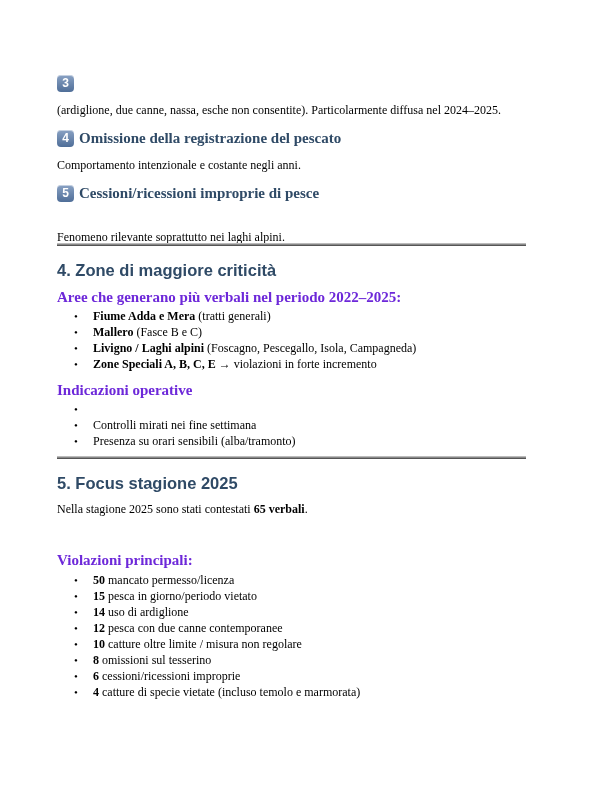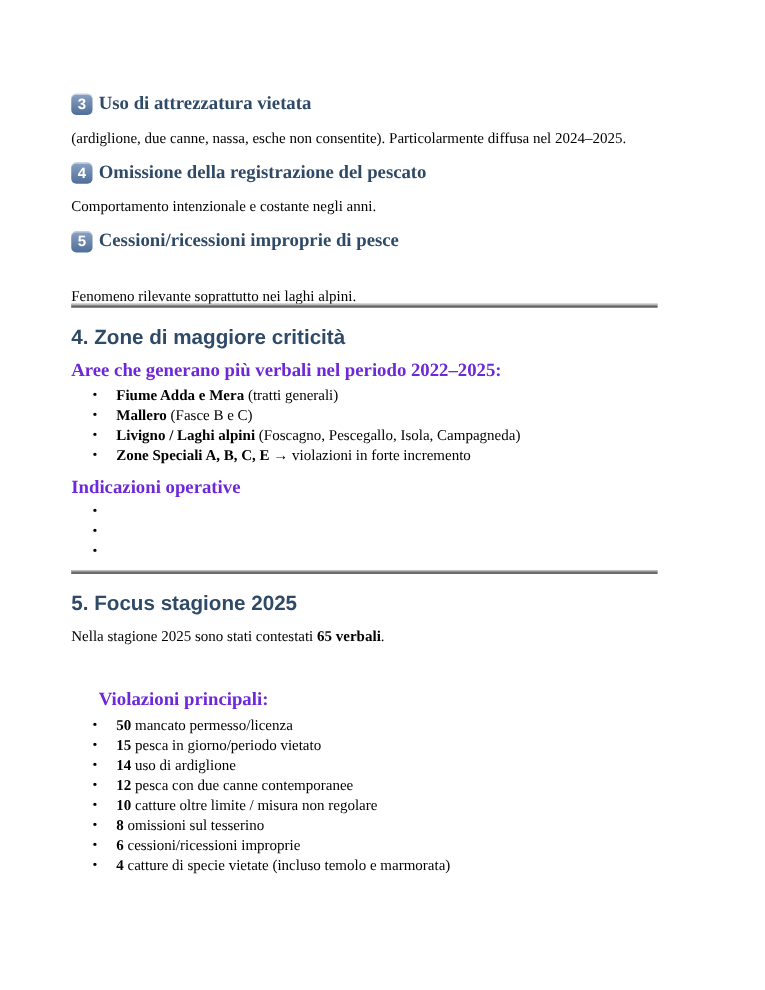--- a/index.html
+++ b/index.html
@@ -27,21 +27,20 @@
     li .bullet { position: absolute; left: 17px; top: 0; font-size: 11px; }
     b { font-weight: bold; }
   </style>
 </head>
 <body>
 
 <div class="page">
 
   <div class="h3" style="top:75px;">
     <span class="badge">3</span>
-    <span>Uso di attrezzatura vietata</span>
   </div>
   <div class="p" style="top:103px;">(ardiglione, due canne, nassa, esche non consentite). Particolarmente diffusa nel 2024–2025.</div>
 
   <div class="h3" style="top:130px;">
     <span class="badge">4</span>
     <span>Omissione della registrazione del pescato</span>
   </div>
   <div class="p" style="top:158px;">Comportamento intenzionale e costante negli anni.</div>
 
   <div class="h3" style="top:185px;">
@@ -57,30 +56,30 @@
   <ul style="top:308px;">
     <li><span class="bullet">•</span><b>Fiume Adda e Mera</b><span> (tratti generali)</span></li>
     <li><span class="bullet">•</span><b>Mallero</b><span> (Fasce B e C)</span></li>
     <li><span class="bullet">•</span><b>Livigno / Laghi alpini</b><span> (Foscagno, Pescegallo, Isola, Campagneda)</span></li>
     <li><span class="bullet">•</span><b>Zone Speciali A, B, C, E</b><span> → violazioni in forte incremento</span></li>
   </ul>
 
   <div class="h4" style="top:382px;">Indicazioni operative</div>
   <ul style="top:401px;">
     <li><span class="bullet">•</span></li>
-    <li><span class="bullet">•</span></li>
-    <li><span class="bullet">•</span></li>
+    <li><span class="bullet">•</span><span>Controlli mirati nei fine settimana</span></li>
+    <li><span class="bullet">•</span><span>Presenza su orari sensibili (alba/tramonto)</span></li>
   </ul>
 
   <div class="rule" style="top:456px;"></div>
 
   <div class="h2" style="top:474px;">5. Focus stagione 2025</div>
   <div class="p" style="top:502px;"><span>Nella stagione 2025 sono stati contestati </span><b>65 verbali</b><span>.</span></div>
 
-  <div class="h4" style="top:552px;margin-left:22px;">Violazioni principali:</div>
+  <div class="h4" style="top:552px;">Violazioni principali:</div>
   <ul style="top:572px;">
     <li><span class="bullet">•</span><b>50</b><span> mancato permesso/licenza</span></li>
     <li><span class="bullet">•</span><b>15</b><span> pesca in giorno/periodo vietato</span></li>
     <li><span class="bullet">•</span><b>14</b><span> uso di ardiglione</span></li>
     <li><span class="bullet">•</span><b>12</b><span> pesca con due canne contemporanee</span></li>
     <li><span class="bullet">•</span><b>10</b><span> catture oltre limite / misura non regolare</span></li>
     <li><span class="bullet">•</span><b>8</b><span> omissioni sul tesserino</span></li>
     <li><span class="bullet">•</span><b>6</b><span> cessioni/ricessioni improprie</span></li>
     <li><span class="bullet">•</span><b>4</b><span> catture di specie vietate (incluso temolo e marmorata)</span></li>
   </ul>

